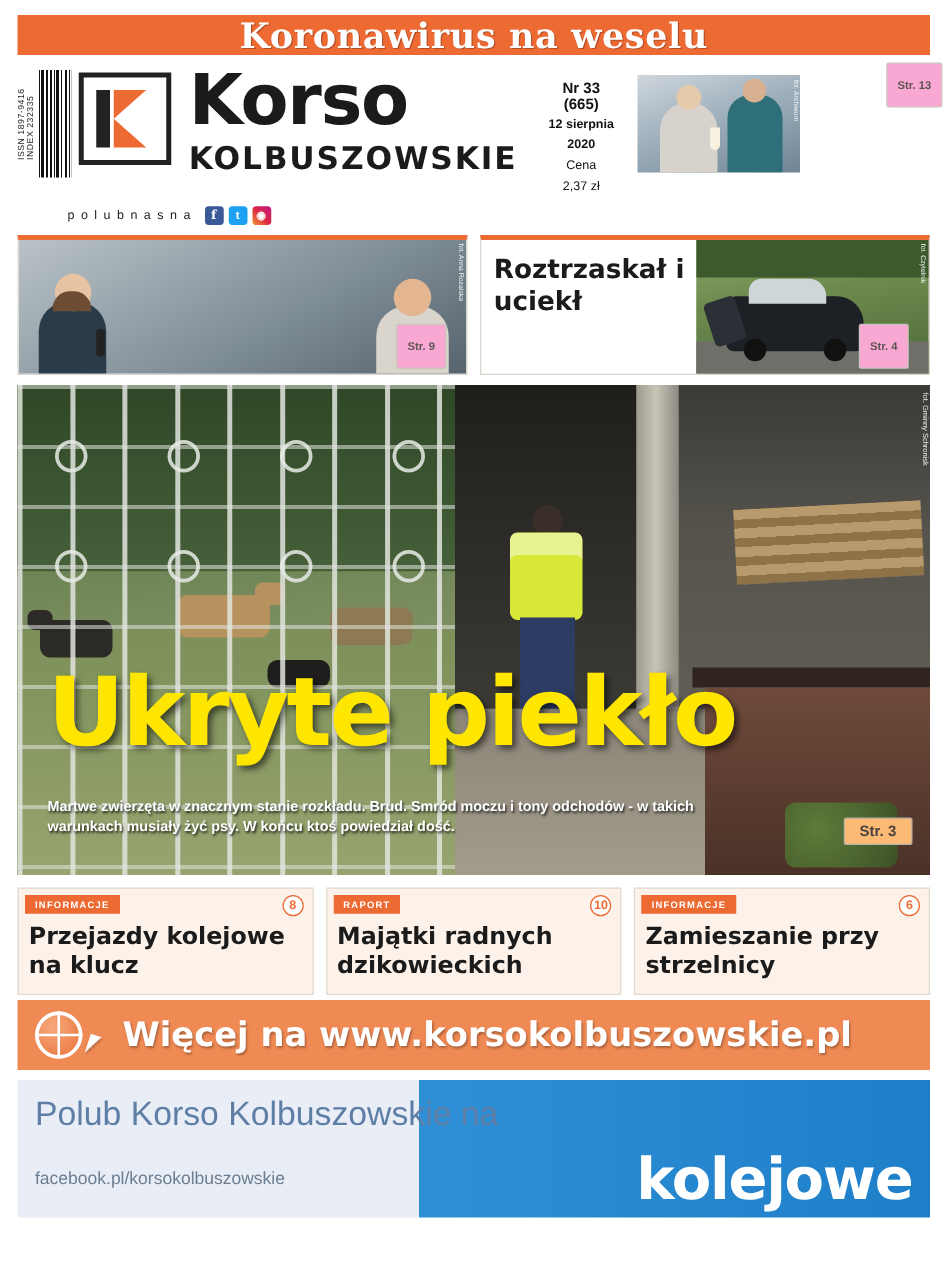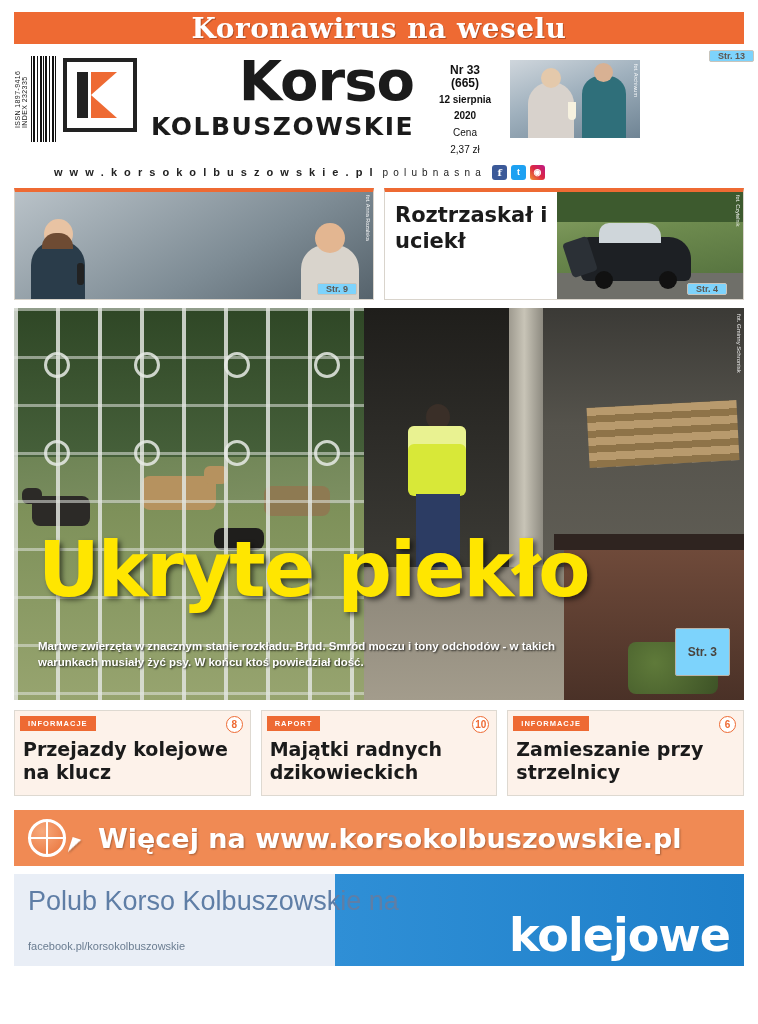--- a/index.html
+++ b/index.html
@@ -24,26 +24,26 @@
   .top-banner .txt {
     color: #ffffff;
     font-family: "DejaVu Serif", serif;
     font-weight: bold;
     font-size: 28px;
     letter-spacing: .5px;
     text-shadow: 1px 1px 0 rgba(0,0,0,.25);
   }
   .str-badge {
     position: absolute;
-    background: #7dd3fc;
+    background: #f9a8d4;
     border: 1px solid #c9c4bb;
     color: #5d5650;
     font-size: 9px;
     font-weight: bold;
-    padding: 0 8px;
+    padding: 12px 8px;
     border-radius: 2px;
   }
   .str-top { right: 4px; top: 38px; }
 
   
   .masthead {
     position: relative;
     height: 118px;
     display: flex;
     align-items: flex-start;
@@ -59,21 +59,21 @@
     padding-top: 8px;
     height: 86px;
   }
   .barcode {
     width: 26px; height: 86px;
     margin-top: 6px;
     background: repeating-linear-gradient(to right,
       #111 0 1px, #fff 1px 2px, #111 2px 4px, #fff 4px 6px,
       #111 6px 7px, #fff 7px 9px, #111 9px 11px, #fff 11px 12px);
   }
-  .logo-block { display: flex; align-items: flex-start; margin-left: 6px; text-align: right; }
+  .logo-block { display: flex; align-items: flex-start; margin-left: 6px; }
   .k-mark {
     width: 74px; height: 74px;
     border: 4px solid #222;
     position: relative;
     margin-top: 8px;
     background: #fff;
   }
   .k-mark .bar {
     position: absolute; left: 10px; top: 10px;
     width: 11px; height: 46px; background: #222;
@@ -338,23 +338,23 @@
   .mp-lead {
     position:absolute; left:24px; bottom: 30px; width: 560px;
     color:#ffffff;
     font-size: 11.5px;
     line-height: 16px;
     font-weight: bold;
     text-shadow: 1px 1px 2px rgba(0,0,0,.8);
   }
   .mp-str {
     position:absolute; right:14px; bottom: 24px;
-    background:#7dd3fc; border:1px solid #b9b3a8;
+    background:#fdba74; border:1px solid #b9b3a8;
     color:#4a443e; font-weight:bold; font-size:12px;
-    padding:16px 12px; border-radius:2px;
+    padding:3px 12px; border-radius:2px;
   }
 
   
   .three {
     display:flex; gap: 10px; margin-top: 10px; height: 86px;
   }
   .box {
     flex:1; border:1px solid #ded9d1; background:#fdf2ea; position:relative;
   }
   .box .tag {
@@ -372,21 +372,21 @@
     background:#fff;
   }
   .box .h {
     margin: 7px 8px 0 8px;
     font-family:"DejaVu Sans", sans-serif;
     font-weight:bold; font-size:19px; line-height:23px; color:#1b1b1b;
   }
 
   
   .www-strip {
-    margin-top: 14px; height: 56px;
+    margin-top: 4px; height: 56px;
     background:#f08a54;
     display:flex; align-items:center; gap:14px;
     padding-left: 14px; position:relative;
   }
   .globe {
     width:38px;height:38px;border-radius:50%;
     border:3px solid #fff;
     position:relative;
     background: radial-gradient(circle at 35% 30%, #f7a97c, #e9733a);
   }
@@ -408,32 +408,32 @@
     font-family:"DejaVu Sans", sans-serif;
     font-weight:bold;
     font-size: 27px;
     color:#ffffff;
     text-shadow: 1px 1px 2px rgba(0,0,0,.3);
     margin-left: 18px;
   }
 
   
   .fb-strip {
-    margin-top: 8px; height: 92px;
+    margin-top: 8px; height: 110px;
     background: linear-gradient(90deg,#e9eef6 0%, #e9eef6 44%, #2f8fd6 44%, #1e7fc9 100%);
     position:relative; overflow:hidden;padding-left:37px;
   }
   .fb-strip .polub {
     position:absolute; left:14px; top:12px;
     font-size: 27px; color:#5f7ea6; font-weight: normal;
     font-family:"Liberation Sans", sans-serif;
   }
   .fb-strip .small {
-    position:absolute; left:14px; bottom:14px;
-    font-size: 11px; color:#6b7d91;
+    position:absolute; left:14px; bottom:24px;
+    font-size: 14px; color:#6b7d91;
   }
   .fb-strip .fbword {
     position:absolute; right:14px; bottom:4px;
     font-family:"DejaVu Sans", sans-serif;
     font-weight:bold; font-size: 46px; color:#ffffff;
     letter-spacing:-1px;
   }
 </style>
 </head>
 <body>
@@ -472,21 +472,20 @@
 
     <div class="photo-top">
       <div class="silhouette-a"></div>
       <div class="silhouette-b"></div>
       <div class="glass"></div>
       <div class="photo-credit">fot. Archiwum</div>
     </div>
   </div>
 
   <div class="webline">
-    <div class="www">w w w . k o r s o k o l b u s z o w s k i e . p l</div>
     <div class="polub">p o l u b  n a s  n a</div>
     <div class="soc">
       <span class="fb">f</span>
       <span class="tw">t</span>
       <span class="ig">◉</span>
     </div>
   </div>
 
   <div class="teasers">
     <div class="teaser">

